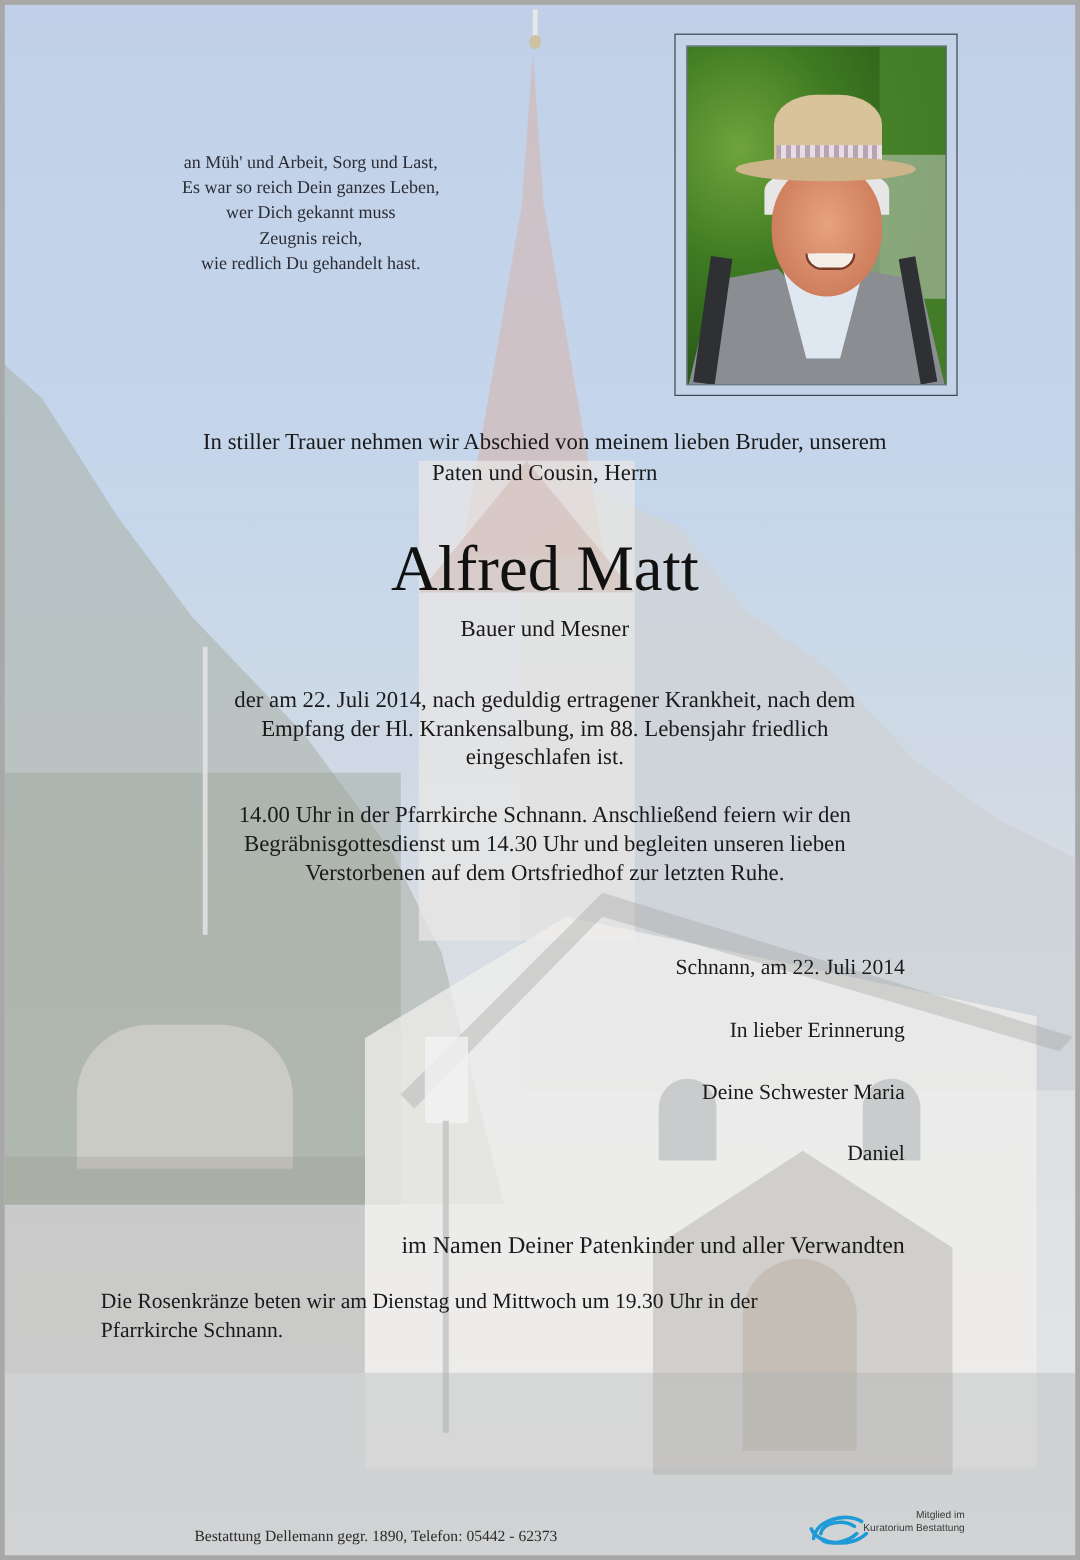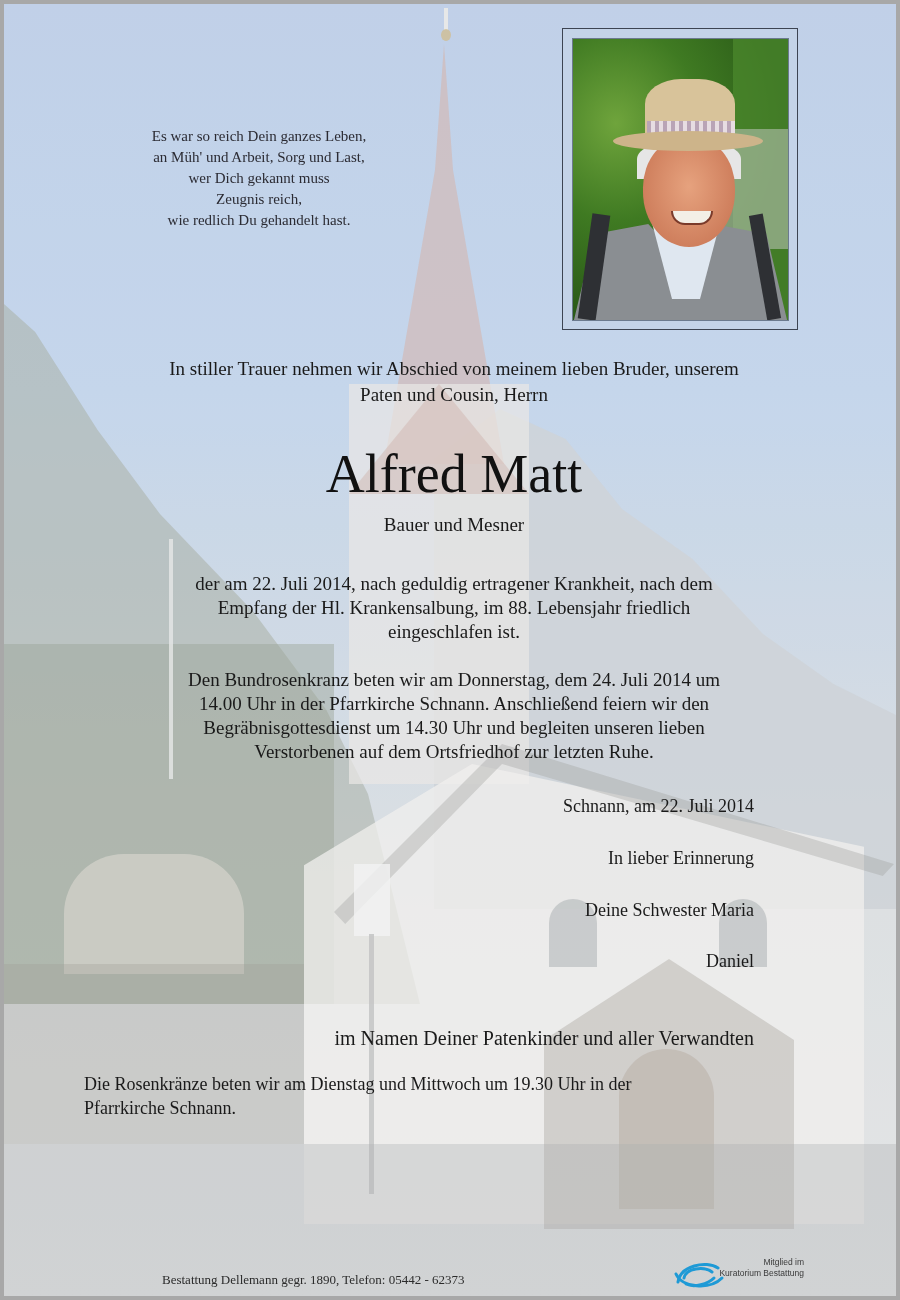--- a/index.html
+++ b/index.html
@@ -102,22 +102,22 @@
     <div class="window w2"></div>
     <div class="porch"></div>
     <div class="door"></div>
     <div class="lamp"></div>
     <div class="lamp-pole"></div>
     <div class="street"></div>
     <div class="veil"></div>
   </div>
 
   <div class="poem">
+    <div>an Müh' und Arbeit, Sorg und Last,</div>
     <div>Es war so reich Dein ganzes Leben,</div>
-    <div>an Müh' und Arbeit, Sorg und Last,</div>
     <div>wer Dich gekannt muss</div>
     <div>Zeugnis reich,</div>
     <div>wie redlich Du gehandelt hast.</div>
   </div>
 
   <div class="photo-frame">
     <div class="photo" title="portrait of smiling elderly man with straw hat">
       <div class="green2"></div>
       <div class="bg-light"></div>
       <div class="vest"></div>
@@ -141,21 +141,20 @@
   <div class="name">Alfred Matt</div>
   <div class="occupation">Bauer und Mesner</div>
 
   <div class="p1">
     <div>der am 22. Juli 2014, nach geduldig ertragener Krankheit, nach dem</div>
     <div>Empfang der Hl. Krankensalbung, im 88. Lebensjahr friedlich</div>
     <div>eingeschlafen ist.</div>
   </div>
 
   <div class="p2">
-    <div>Den Bundrosenkranz beten wir am Donnerstag, dem 24. Juli 2014 um</div>
     <div>14.00 Uhr in der Pfarrkirche Schnann. Anschließend feiern wir den</div>
     <div>Begräbnisgottesdienst um 14.30 Uhr und begleiten unseren lieben</div>
     <div>Verstorbenen auf dem Ortsfriedhof zur letzten Ruhe.</div>
   </div>
 
   <div class="line l-place">Schnann, am 22. Juli 2014</div>
   <div class="line l-memory">In lieber Erinnerung</div>
   <div class="line l-sister">Deine Schwester Maria</div>
   <div class="line l-daniel">Daniel</div>
   <div class="line l-names">im Namen Deiner Patenkinder und aller Verwandten</div>

